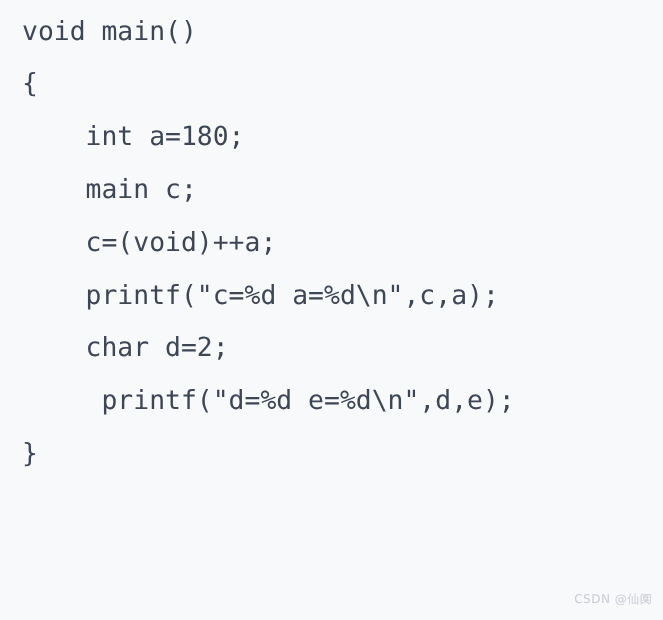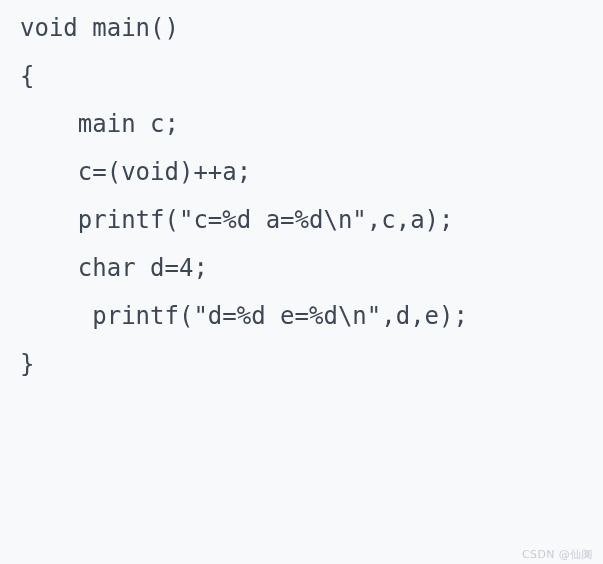--- a/index.html
+++ b/index.html
@@ -37,36 +37,37 @@
   }
   #code-lines {
     position: absolute;
     left: 0;
     top: 4px;
     width: 485px;
   }
   #watermark {
     position: absolute;
     right: 10px;
-    bottom: 2px;
+    bottom: 12px;
     font-family: "DejaVu Sans", sans-serif;
     font-size: 11px;
     color: #c9ccd4;
     letter-spacing: 0.4px;
     white-space: pre;
   }
 </style>
 </head>
 <body>
 
 <div id="code-block">
   <div id="code-lines">
     <div class="code-line">void main()</div>
     <div class="code-line">{</div>
+    <div class="code-line">    int a=180;</div>
     <div class="code-line">    main c;</div>
     <div class="code-line">    c=(void)++a;</div>
     <div class="code-line">    printf("c=%d a=%d\n",c,a);</div>
-    <div class="code-line">    char d=4;</div>
+    <div class="code-line">    char d=2;</div>
     <div class="code-line">     printf("d=%d e=%d\n",d,e);</div>
     <div class="code-line">}</div>
   </div>
   <div id="watermark">CSDN @仙阒</div>
 </div>
 
 </body></html>

